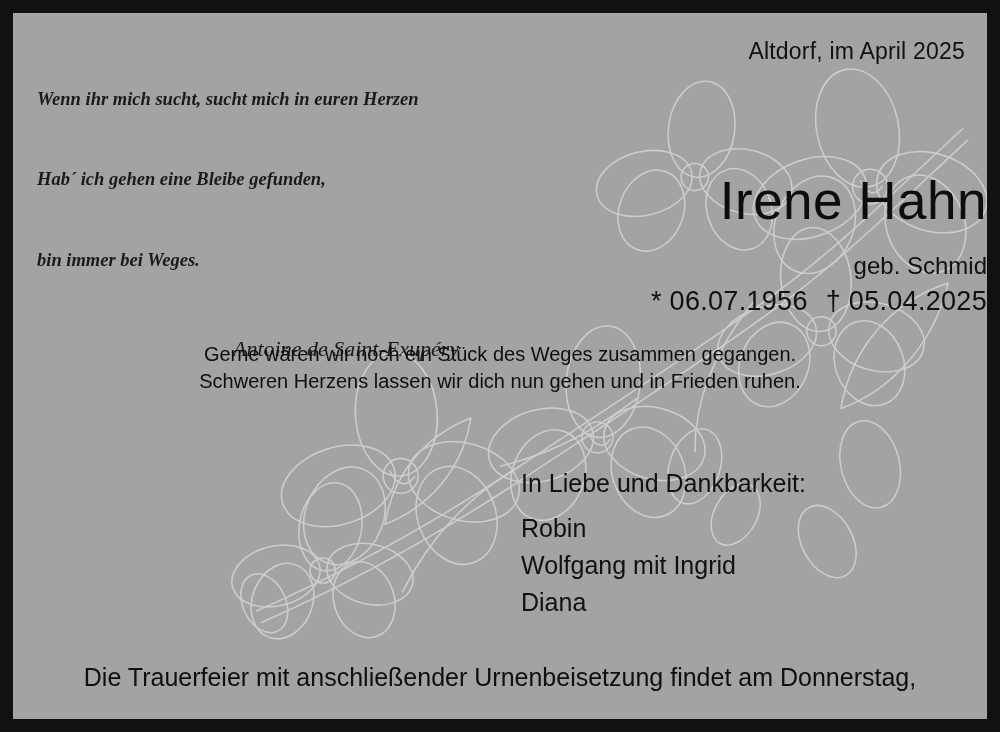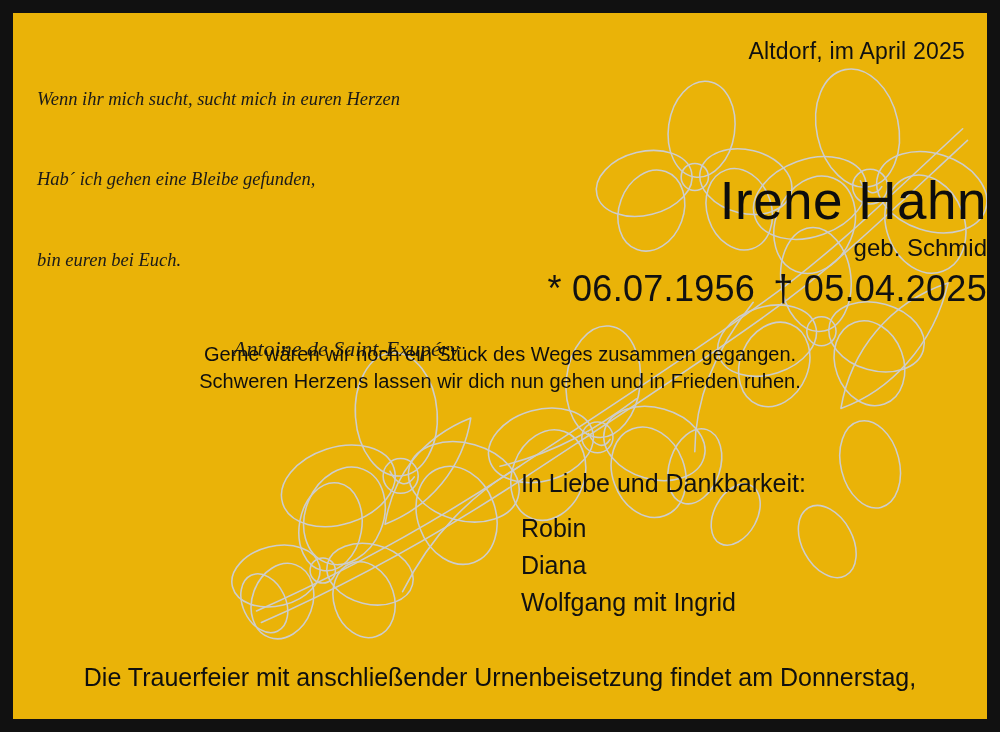--- a/index.html
+++ b/index.html
@@ -12,21 +12,21 @@
     height: 732px;
     font-family: "Liberation Sans", sans-serif;
     overflow: hidden;
   }
   #card {
     position: relative;
     width: 1000px;
     height: 732px;
     box-sizing: border-box;
     border: 13px solid #111111;
-    background: #eab308;
+    background: #a3a3a3;
     overflow: hidden;
   }
   #flowers {
     position: absolute;
     inset: 0;
     width: 100%;
     height: 100%;
     pointer-events: none;
     z-index: 0;
   }
@@ -42,21 +42,21 @@
     position: absolute;
     left: 24px;
     top: 19px;
     font-family: "Liberation Serif", serif;
     font-size: 18.5px;
     line-height: 1.45;
     color: #1a1a1a;
     font-style: italic;
     white-space: pre;
   }
-  .quote-line { display: block; }
+  .quote-line { display: block; font-weight: bold; }
   .quote-author {
     display: block;
     margin-top: 6px;
     margin-left: 196px;
     font-size: 22px;
     font-style: italic;
   }
 
   
   .place-date {
@@ -77,27 +77,27 @@
     top: 158px;
     text-align: right;
   }
   .name {
     font-size: 53px;
     color: #0d0d0d;
     letter-spacing: 0.5px;
     line-height: 1.15;
   }
   .maiden {
-    margin-top: 2px;
+    margin-top: 20px;
     font-size: 24px;
     color: #111111;
   }
   .dates {
     margin-top: 6px;
-    font-size: 36px;
+    font-size: 27px;
     color: #111111;
     letter-spacing: 0.3px;
   }
   .dates .sep { display: inline-block; width: 18px; }
 
   
   .message {
     position: absolute;
     left: 0;
     right: 0;
@@ -217,42 +217,42 @@
     </g>
   </svg>
 
   <div class="content">
 
     <div class="place-date">Altdorf, im April 2025</div>
 
     <div class="quote">
       <span class="quote-line">Wenn ihr mich sucht, sucht mich in euren Herzen</span>
       <span class="quote-line">Hab´ ich gehen eine Bleibe gefunden,</span>
-      <span class="quote-line">bin euren bei Euch.</span>
+      <span class="quote-line">bin immer bei Weges.</span>
       <span class="quote-author">Antoine de Saint-Exupéry</span>
     </div>
 
     <div class="name-block">
       <div class="name">Irene Hahn</div>
       <div class="maiden">geb. Schmid</div>
       <div class="dates">
         <span>* 06.07.1956</span><span class="sep"></span><span>† 05.04.2025</span>
       </div>
     </div>
 
     <div class="message">
       <span>Gerne wären wir noch ein Stück des Weges zusammen gegangen.</span>
       <span>Schweren Herzens lassen wir dich nun gehen und in Frieden ruhen.</span>
     </div>
 
     <div class="mourners">
       <div class="heading">In Liebe und Dankbarkeit:</div>
       <span class="person">Robin</span>
+      <span class="person">Wolfgang mit Ingrid</span>
       <span class="person">Diana</span>
-      <span class="person">Wolfgang mit Ingrid</span>
     </div>
 
     <div class="footer">
       <span>Die Trauerfeier mit anschließender Urnenbeisetzung findet am Donnerstag,</span>
     </div>
 
   </div>
 </div>
 
 </body></html>

